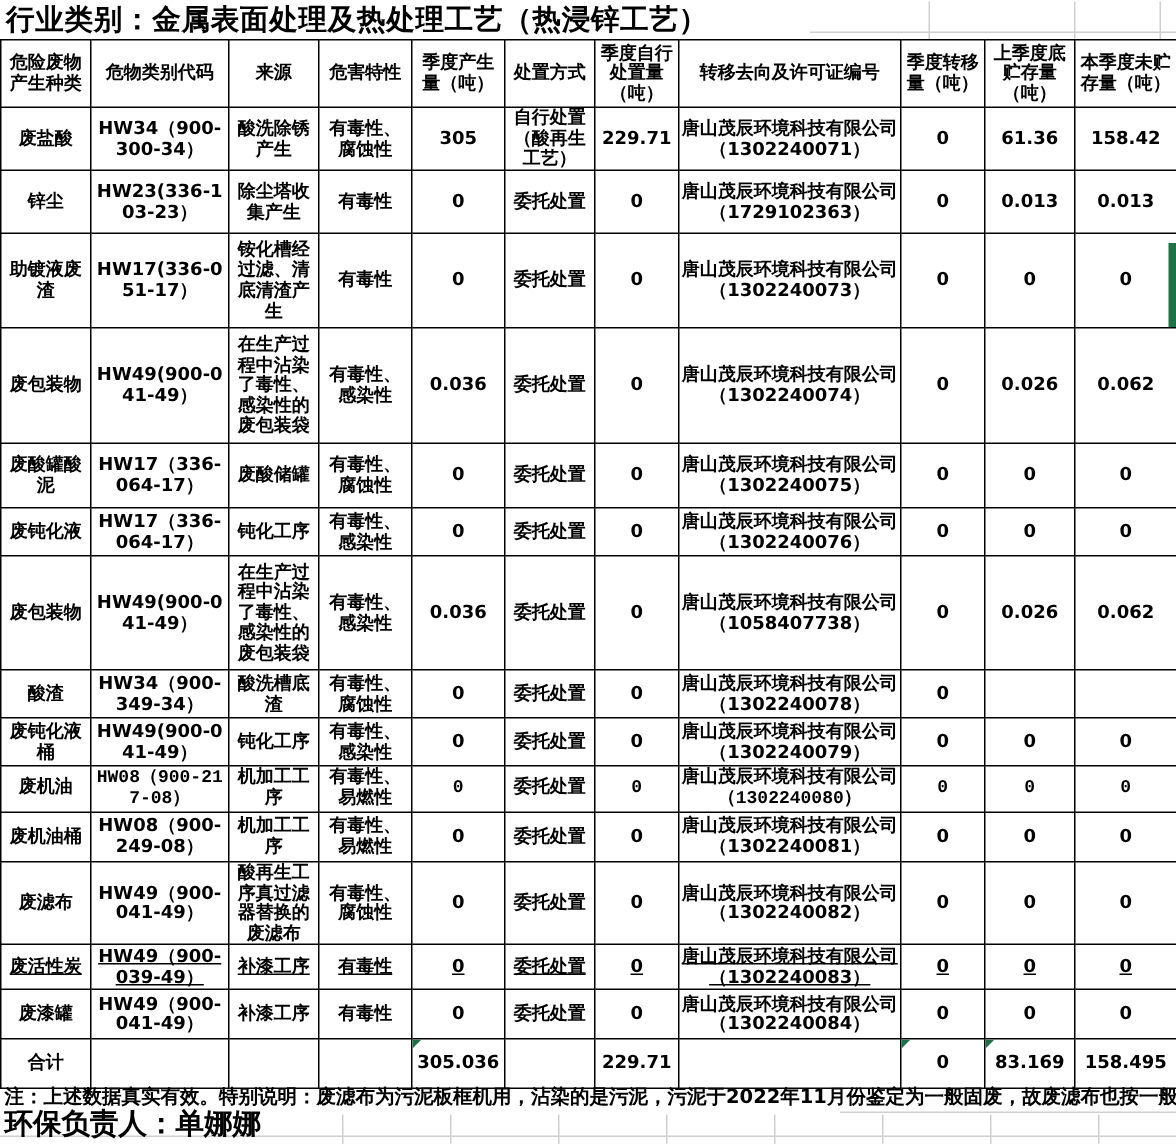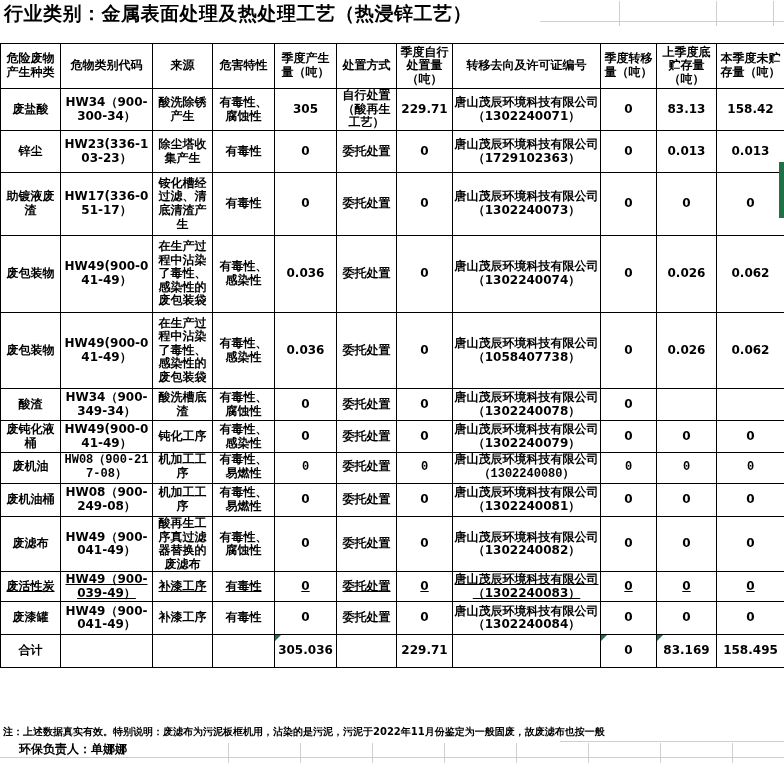--- a/index.html
+++ b/index.html
@@ -6,38 +6,38 @@
   .stage{
     position:relative;width:784px;height:763px;background:#ffffff;overflow:hidden;
     font-family:"DejaVu Sans",sans-serif;font-weight:bold;color:#000;
   }
   .title{
     position:absolute;top:0;left:0;width:784px;height:27px;
     font-size:19px;line-height:26px;letter-spacing:0.5px;padding-left:4px;
     white-space:nowrap;z-index:3;
   }
   table.sheet{
-    position:absolute;top:43px;left:0;width:784px;
+    position:absolute;top:26px;left:0;width:784px;
     border-collapse:collapse;table-layout:fixed;z-index:2;background:#fff;
   }
   table.sheet th,table.sheet td{
     border:1px solid #000;text-align:center;vertical-align:middle;
     font-size:12px;line-height:1.13;font-weight:bold;padding:0 1px;
     word-break:break-all;overflow:hidden;position:relative;
   }
   table.sheet thead tr{height:45px;}
   .tri{
     position:absolute;top:0;left:0;width:0;height:0;
     border-top:6px solid #1e7145;border-right:6px solid transparent;
     pointer-events:none;
   }
   .green-bar{position:absolute;right:0;top:162px;width:5px;height:56px;background:#1f7246;z-index:5;}
   .notes{position:absolute;left:0;top:723px;width:784px;z-index:3;}
-  .note-line1{font-size:10px;line-height:18px;padding-left:3px;white-space:nowrap;}
-  .note-line2{font-size:12px;line-height:17px;padding-left:19px;white-space:nowrap;}
+  .note-line1{font-size:13px;line-height:18px;padding-left:3px;white-space:nowrap;}
+  .note-line2{font-size:19px;line-height:17px;padding-left:3px;white-space:nowrap;}
   .faint-v,.faint-h{position:absolute;background:#cfcfcf;z-index:1;}
   .faint-v{width:1px;}
   .faint-h{height:1px;}
 </style>
 </head>
 <body>
 
 <div class="stage">
 
   <div class="title">行业类别：金属表面处理及热处理工艺（热浸锌工艺）</div>
@@ -80,21 +80,21 @@
         <tr style="height: 42px;">
           <td>废盐酸</td>
           <td>HW34（900-300-34）</td>
           <td>酸洗除锈产生</td>
           <td>有毒性、腐蚀性</td>
           <td>305</td>
           <td>自行处置（酸再生工艺）</td>
           <td>229.71</td>
           <td>唐山茂辰环境科技有限公司（1302240071）</td>
           <td>0</td>
-          <td>83.13</td>
+          <td>61.36</td>
           <td>158.42</td>
         </tr>
         <tr style="height: 42px;">
           <td>锌尘</td>
           <td>HW23(336-103-23）</td>
           <td>除尘塔收集产生</td>
           <td>有毒性</td>
           <td>0</td>
           <td>委托处置</td>
           <td>0</td>
@@ -121,20 +121,46 @@
           <td>HW49(900-041-49）</td>
           <td>在生产过程中沾染了毒性、感染性的废包装袋</td>
           <td>有毒性、感染性</td>
           <td>0.036</td>
           <td>委托处置</td>
           <td>0</td>
           <td>唐山茂辰环境科技有限公司（1302240074）</td>
           <td>0</td>
           <td>0.026</td>
           <td>0.062</td>
+        </tr>
+        <tr style="height: 43px;">
+          <td>废酸罐酸泥</td>
+          <td>HW17（336-064-17）</td>
+          <td>废酸储罐</td>
+          <td>有毒性、腐蚀性</td>
+          <td>0</td>
+          <td>委托处置</td>
+          <td>0</td>
+          <td>唐山茂辰环境科技有限公司（1302240075）</td>
+          <td>0</td>
+          <td>0</td>
+          <td>0</td>
+        </tr>
+        <tr style="height: 32px;">
+          <td>废钝化液</td>
+          <td>HW17（336-064-17）</td>
+          <td>钝化工序</td>
+          <td>有毒性、感染性</td>
+          <td>0</td>
+          <td>委托处置</td>
+          <td>0</td>
+          <td>唐山茂辰环境科技有限公司（1302240076）</td>
+          <td>0</td>
+          <td>0</td>
+          <td>0</td>
         </tr>
         <tr style="height: 76px;">
           <td>废包装物</td>
           <td>HW49(900-041-49）</td>
           <td>在生产过程中沾染了毒性、感染性的废包装袋</td>
           <td>有毒性、感染性</td>
           <td>0.036</td>
           <td>委托处置</td>
           <td>0</td>
           <td>唐山茂辰环境科技有限公司（1058407738）</td>

